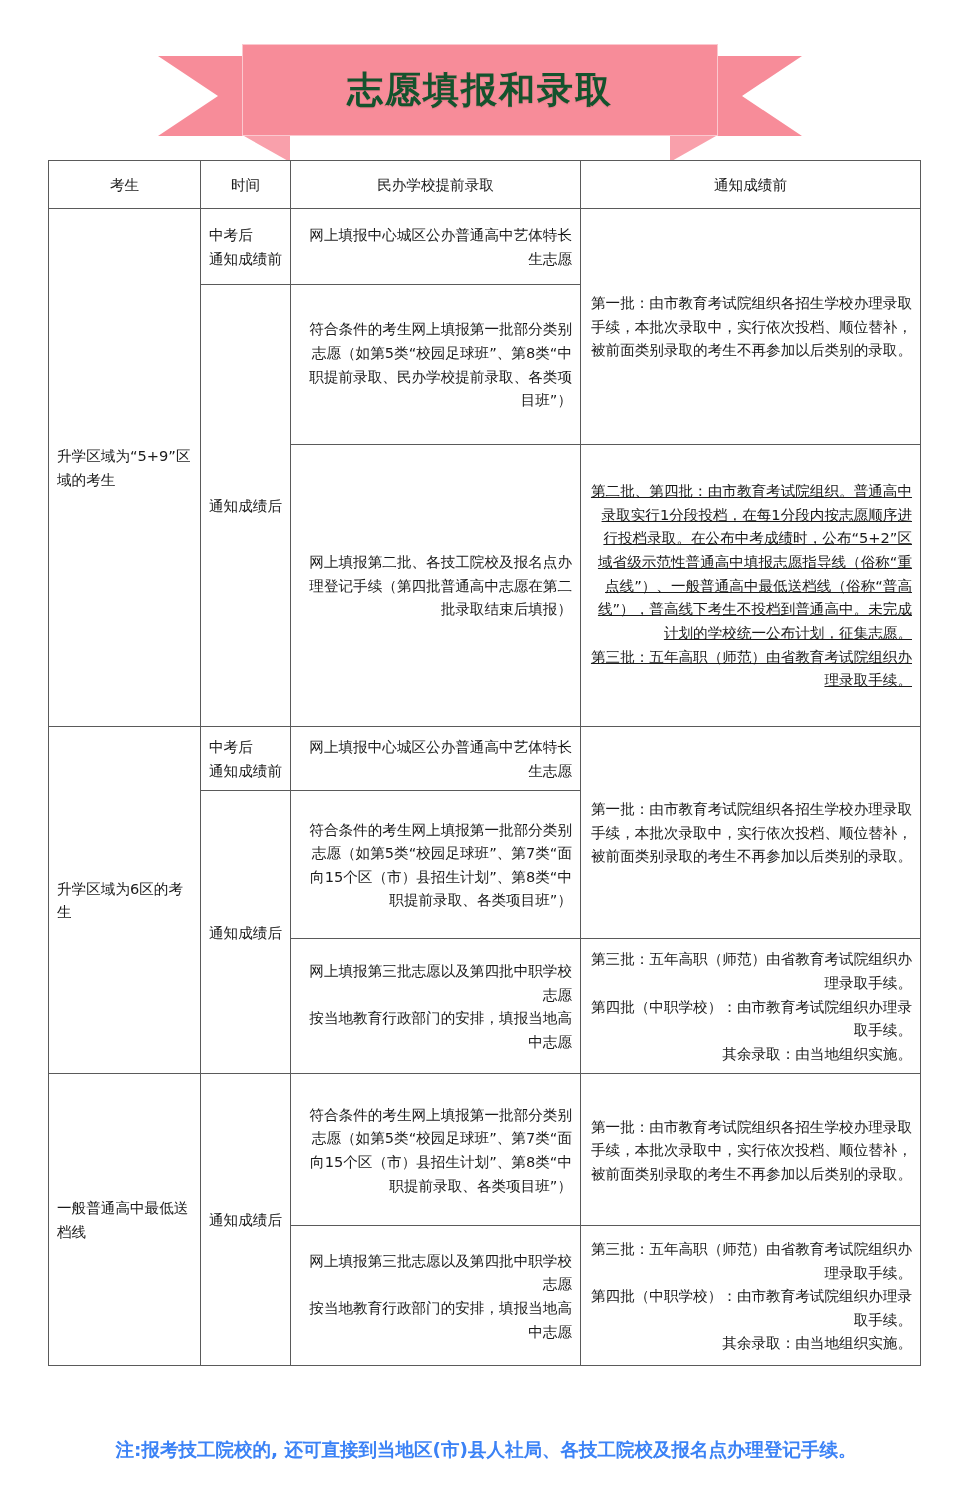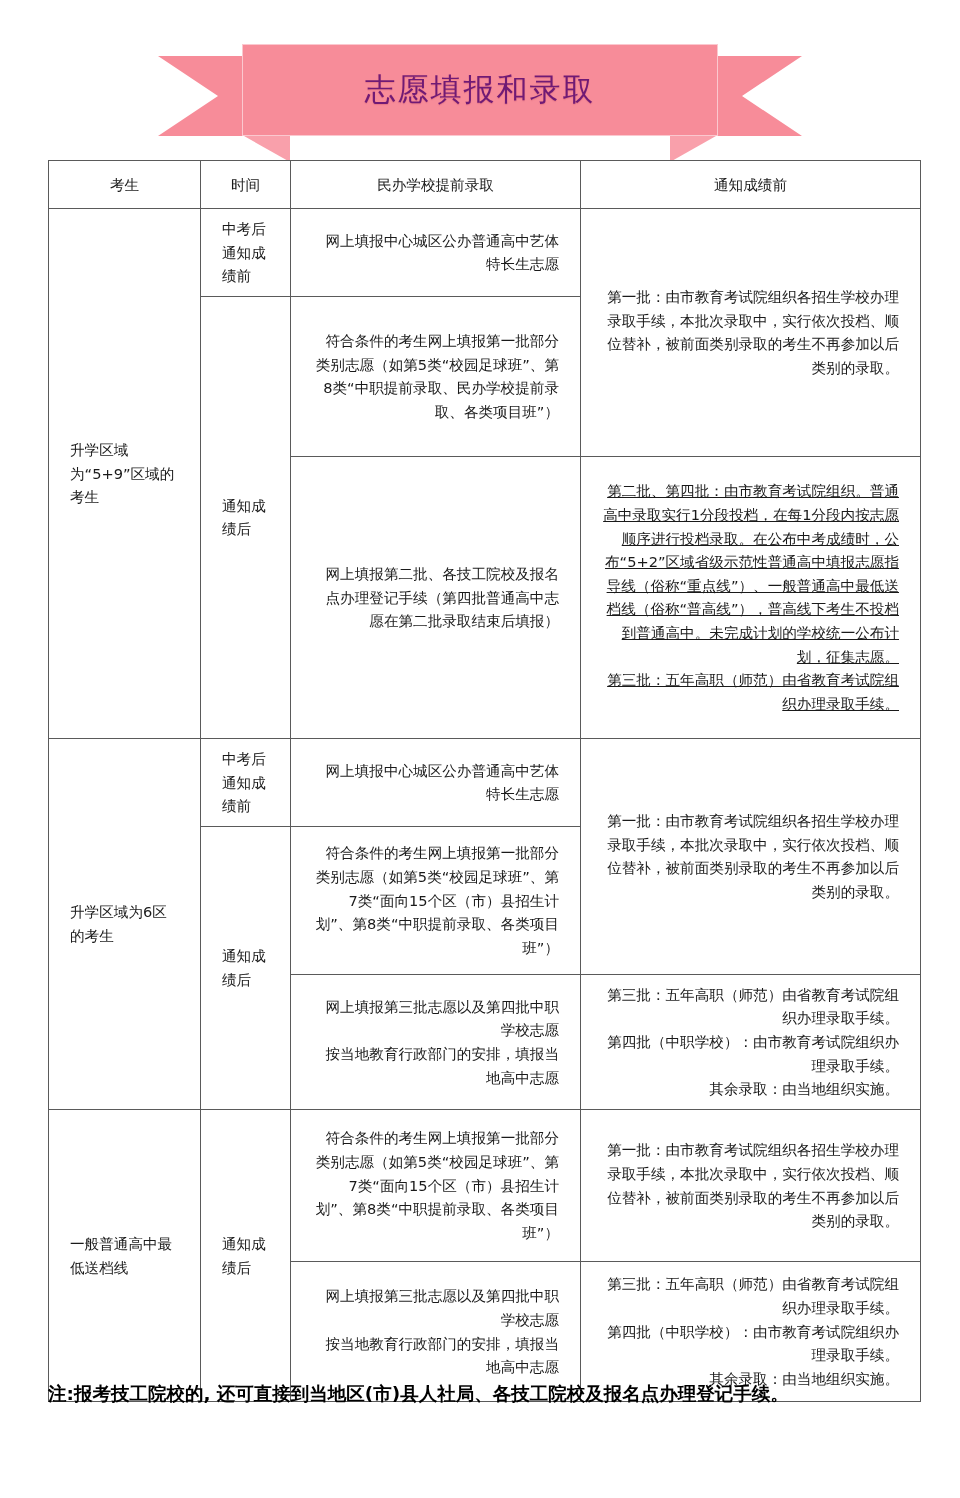--- a/index.html
+++ b/index.html
@@ -18,48 +18,48 @@
   .tail.left{left:158px;
     clip-path:polygon(0 0, 100% 0, 100% 100%, 0 100%, 60px 50%);}
   .tail.right{left:682px;
     clip-path:polygon(0 0, 100% 0, 60px 50%, 100% 100%, 0 100%);}
   .fold{position:absolute;top:92px;width:46px;height:26px;background:#f9a0ab;}
   .fold.left{left:244px;clip-path:polygon(0 0,100% 0,100% 100%);}
   .fold.right{left:670px;clip-path:polygon(0 0,100% 0,0 100%);}
   .band{position:absolute;left:242px;top:0;width:476px;height:92px;
         background:#f78c99;border:1px solid #fbc8cf;box-sizing:border-box;
         display:flex;align-items:center;justify-content:center;}
-  .band-title{color:#701a75;font-size:31px;font-weight:normal;letter-spacing:2px;
+  .band-title{color:#14532d;font-size:36px;font-weight:bold;letter-spacing:2px;
               text-shadow:0 1px 1px rgba(180,60,80,.25);}
 
   
   .tbl-wrap{position:absolute;left:48px;top:160px;width:872px;}
   table.main{border-collapse:collapse;width:872px;
              table-layout:fixed;background:#fff;}
   table.main td,table.main th{
     border:1px solid #5a5a5a;
-    padding:8px 21px;
+    padding:8px 8px;
     font-size:14.6px;
     line-height:1.62;
     color:#1a1a1a;
     vertical-align:middle;
     font-weight:normal;
     box-sizing:border-box;
   }
   th.hd{text-align:center;height:48px;padding:6px 4px;}
   .c1{width:152px;}
   .c2{width:90px;}
   .c3{width:290px;}
   .c4{width:340px;}
   td.ctr{text-align:left;}
   td.lft{text-align:right;}
 
   
-  .note{position:absolute;left:48px;top:1380px;width:876px;
-        font-size:18.5px;font-weight:bold;line-height:1.55;color:#000000;}
+  .note{position:absolute;left:48px;top:1436px;width:876px;
+        font-size:18.5px;font-weight:bold;line-height:1.55;color:#3b82f6;text-align:center;}
 
   
   .wm{position:absolute;left:728px;top:1446px;
       font-size:23px;font-weight:bold;color:#3c3c3c;
       text-shadow:1px 1px 0 #ffffff, -1px -1px 0 rgba(255,255,255,.8);
       letter-spacing:1px;opacity:.92;}
 </style>
 </head>
 <body>
 

